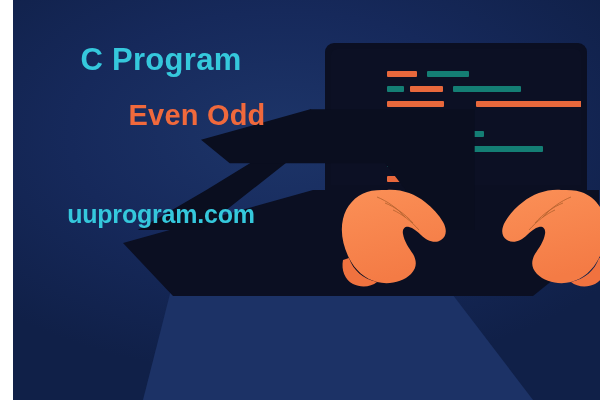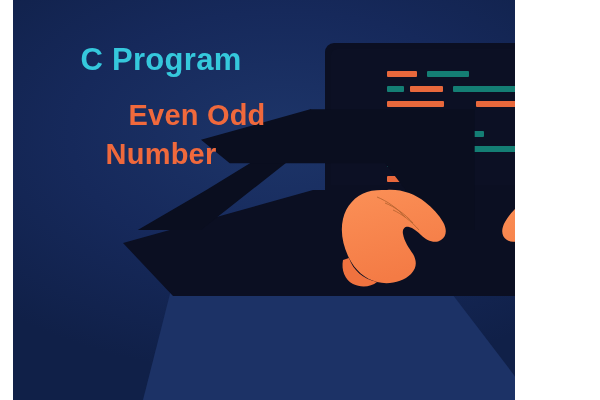--- a/index.html
+++ b/index.html
@@ -10,21 +10,21 @@
   }
   body {
     width: 600px;
     height: 400px;
     overflow: hidden;
     font-family: "Liberation Sans", sans-serif;
   }
 
   #poster {
     position: relative;
-    width: 515px;
+    width: 600px;
     height: 400px;
     background: #ffffff;
     overflow: hidden;
   }
 
   
   .gutter {
     position: absolute;
     left: 0; top: 0;
     width: 13px; height: 400px;
@@ -240,19 +240,19 @@
                  C 38,2 45,2 52,2 Z" fill="url(#skinR)"></path>
         <path d="M 14,70 C 18,82 28,91 42,94 C 36,99 26,100 18,96 C 10,92 6,82 8,72 Z" fill="#f0723f"></path>
         <path d="M 42,9 C 52,13 62,20 70,29" stroke="#b5632f" stroke-width="1" fill="none" opacity="0.85"></path>
         <path d="M 50,15 C 60,19 70,26 78,35" stroke="#b5632f" stroke-width="1" fill="none" opacity="0.85"></path>
         <path d="M 58,22 C 67,26 76,33 84,42" stroke="#b5632f" stroke-width="1" fill="none" opacity="0.85"></path>
       </g>
     </svg>
 
     <div class="headline t-line1">C Program</div>
     <div class="headline t-line2">Even Odd</div>
-    <div class="headline t-line3">Number</div>
+    <div class="headline t-line4">uuprogram.com</div>
 
   </div>
 
   <div class="gutter"></div>
 
 </div>
 
 </body></html>

